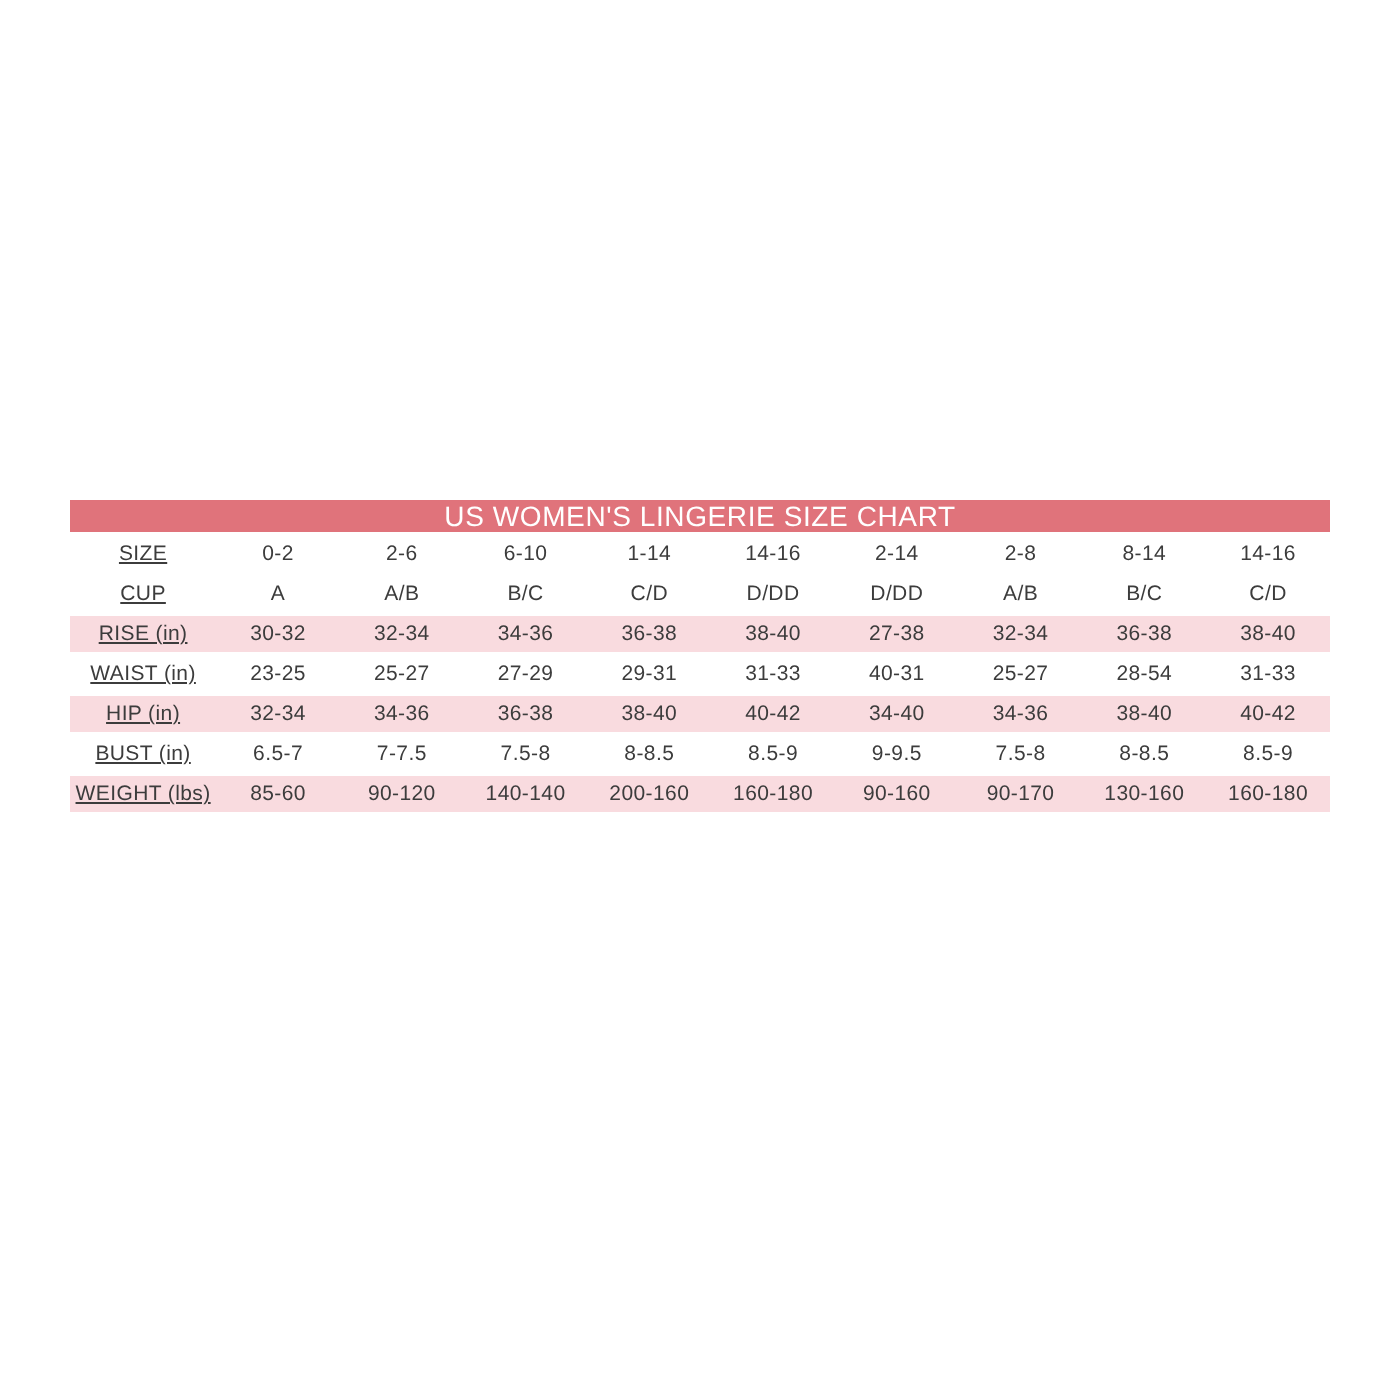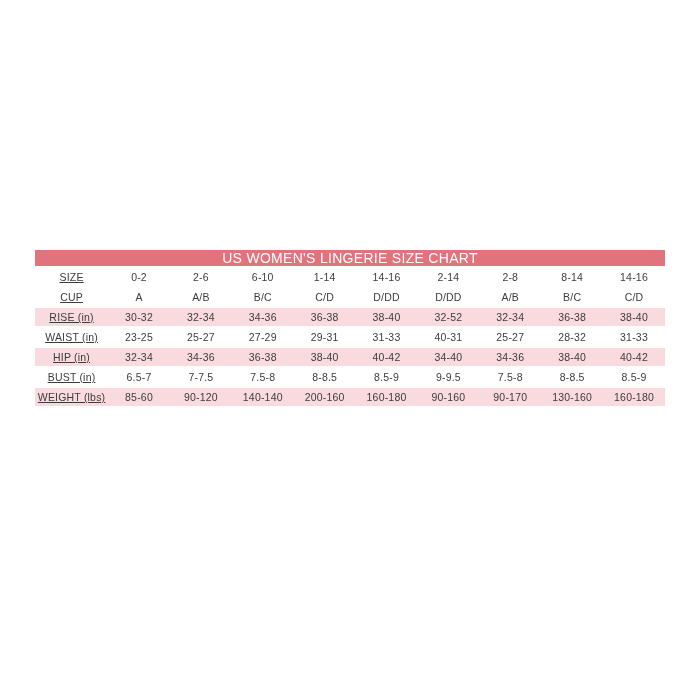--- a/index.html
+++ b/index.html
@@ -101,35 +101,35 @@
           <div class="cell">B/C</div>
           <div class="cell">C/D</div>
         </div>
         <div class="flex-row data-row alt">
           <div class="cell label-col">RISE (in)</div>
           <div class="cell">30-32</div>
           <div class="cell">32-34</div>
           <div class="cell">34-36</div>
           <div class="cell">36-38</div>
           <div class="cell">38-40</div>
-          <div class="cell">32-52</div>
+          <div class="cell">27-38</div>
           <div class="cell">32-34</div>
           <div class="cell">36-38</div>
           <div class="cell">38-40</div>
         </div>
         <div class="flex-row data-row">
           <div class="cell label-col">WAIST (in)</div>
           <div class="cell">23-25</div>
           <div class="cell">25-27</div>
           <div class="cell">27-29</div>
           <div class="cell">29-31</div>
           <div class="cell">31-33</div>
           <div class="cell">40-31</div>
           <div class="cell">25-27</div>
-          <div class="cell">28-32</div>
+          <div class="cell">28-54</div>
           <div class="cell">31-33</div>
         </div>
         <div class="flex-row data-row alt">
           <div class="cell label-col">HIP (in)</div>
           <div class="cell">32-34</div>
           <div class="cell">34-36</div>
           <div class="cell">36-38</div>
           <div class="cell">38-40</div>
           <div class="cell">40-42</div>
           <div class="cell">34-40</div>

